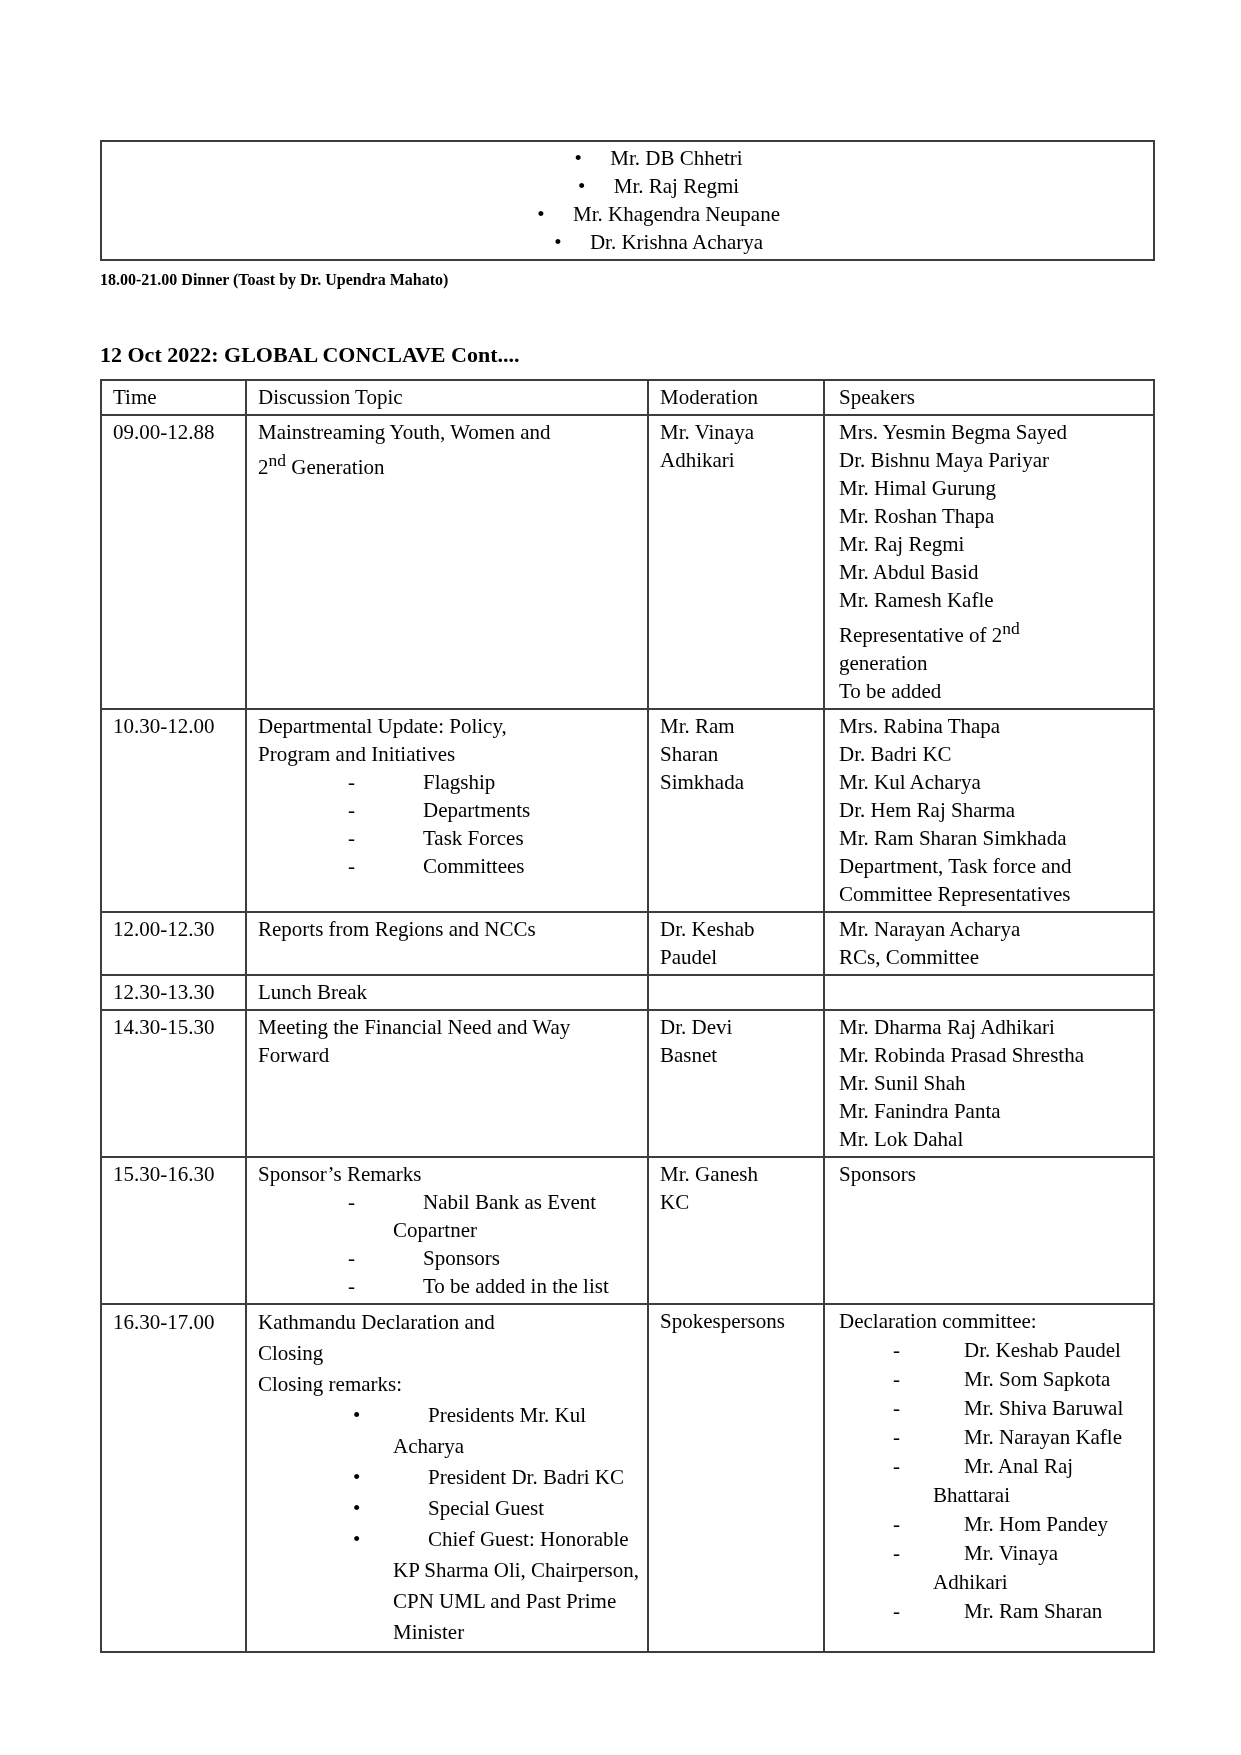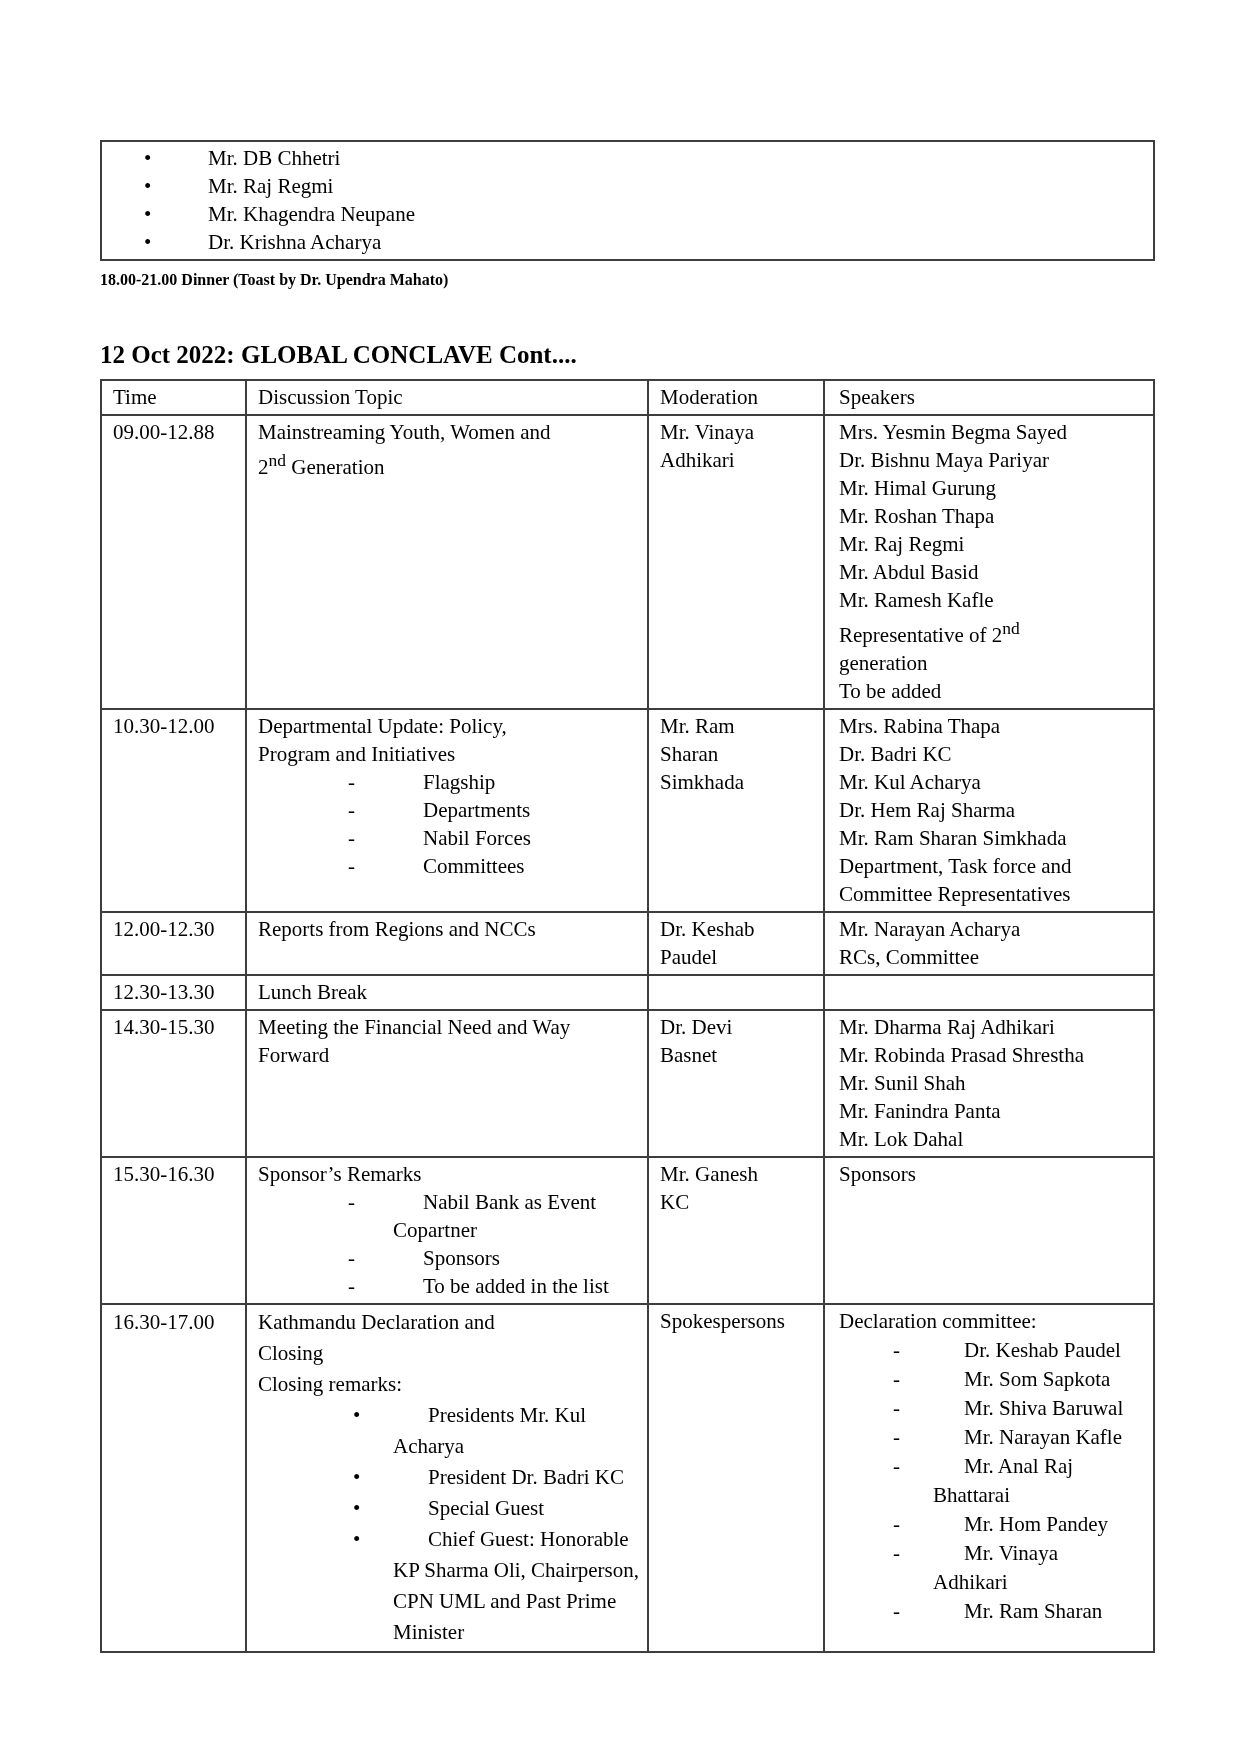--- a/index.html
+++ b/index.html
@@ -15,21 +15,21 @@
   td,th{
     border:2px solid #3d3d3d;vertical-align:top;text-align:left;
     padding:2px 8px 3px 11px;font-size:21px;line-height:28px;font-weight:normal;
   }
   th{font-weight:normal;}
   .cell-speakers{padding-left:14px;}
 
   .ln{min-height:28px;}
 
   
-  .b-top{padding-left:95px;}
+  .b-top{padding-left:95px;text-align:center;}
   .b-top .mk{display:inline-block;width:64px;margin-left:-64px;text-indent:0;}
 
   
   .d2{padding-left:165px;}
   .d2 .mk{display:inline-block;width:75px;margin-left:-75px;}
   .c2{padding-left:135px;}
 
   
   .b2{padding-left:170px;}
   .b2 .mk{display:inline-block;width:75px;margin-left:-75px;}
@@ -40,21 +40,21 @@
   .c4{padding-left:94px;}
 
   .row8 td{line-height:31px;}
   .row8 td.cell-speakers,.row8 td.cell-moderation{line-height:29px;}
   .row8 .ln{min-height:29px;}
 
   .dinner-note{
     margin:6px 0 0 0;font-size:16px;font-weight:bold;line-height:26px;
   }
   .section-heading{
-    margin:46px 0 8px 0;font-size:25px;font-weight:bold;line-height:32px;
+    margin:46px 0 8px 0;font-size:22px;font-weight:bold;line-height:32px;
   }
 </style>
 </head>
 <body>
 
 <div class="page">
   <div class="doc">
 
     <table>
       <colgroup>
@@ -118,21 +118,21 @@
         </td>
       </tr>
 
       <tr>
         <td>10.30-12.00</td>
         <td>
           <div class="ln">Departmental Update: Policy,</div>
           <div class="ln">Program and Initiatives</div>
           <div class="ln d2"><span class="mk">-</span><span>Flagship</span></div>
           <div class="ln d2"><span class="mk">-</span><span>Departments</span></div>
-          <div class="ln d2"><span class="mk">-</span><span>Nabil Forces</span></div>
+          <div class="ln d2"><span class="mk">-</span><span>Task Forces</span></div>
           <div class="ln d2"><span class="mk">-</span><span>Committees</span></div>
         </td>
         <td class="cell-moderation">
           <div class="ln">Mr. Ram</div>
           <div class="ln">Sharan</div>
           <div class="ln">Simkhada</div>
         </td>
         <td class="cell-speakers">
           <div class="ln">Mrs. Rabina Thapa</div>
           <div class="ln">Dr. Badri KC</div>

